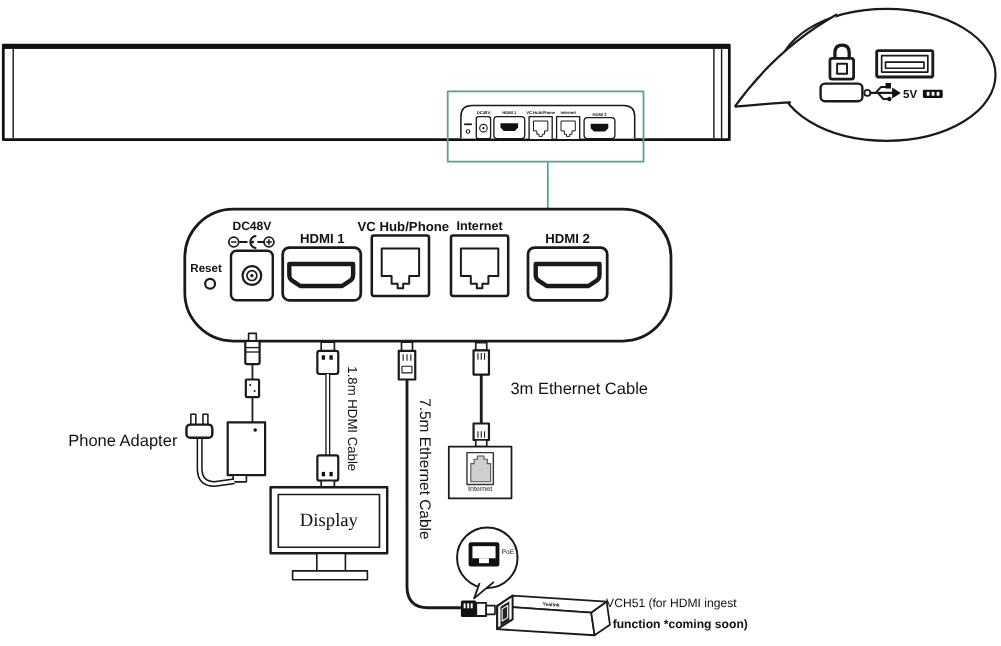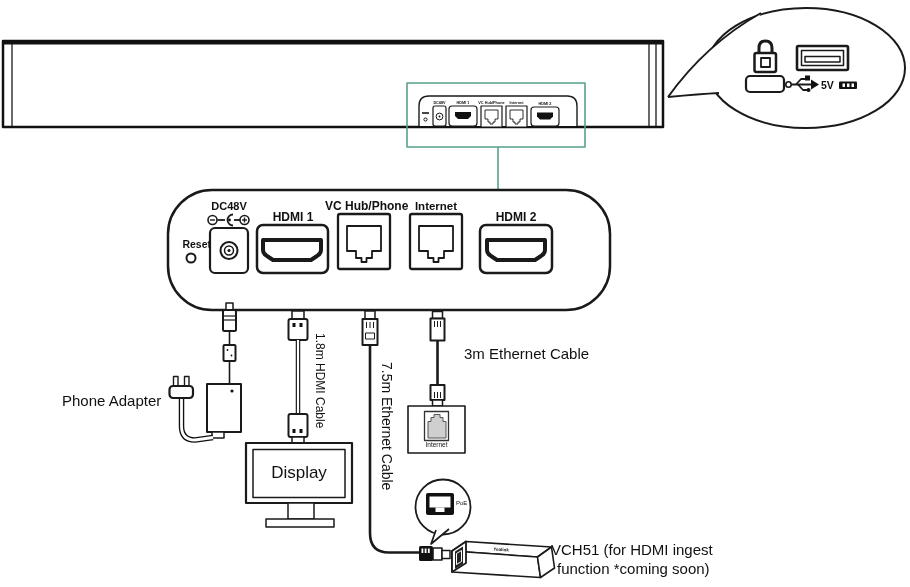--- a/index.html
+++ b/index.html
@@ -1,23 +1,23 @@
 <!DOCTYPE html>
 <html><head>
 <meta charset="utf-8">
 <style>
   html,body{margin:0;padding:0;background:#fff;}
   .stage{position:relative;width:910px;height:587px;background:#fff;
-         font-family:"Liberation Sans",sans-serif;color:#111;overflow:hidden;}
+         font-family:"Liberation Sans",sans-serif;color:#111;overflow:hidden;border-radius:25px;}
   .stage svg{position:absolute;left:0;top:0;}
   svg text{font-family:"Liberation Sans",sans-serif;fill:#111;}
   .lbl{position:absolute;white-space:nowrap;color:#111;}
   .b{font-weight:bold;}
   .vert{writing-mode:vertical-rl;text-orientation:sideways;}
-  .center{display:flex;align-items:center;justify-content:center;}
+  .center{display:flex;align-items:center;justify-content:center;font-family:Liberation Serif, serif;}
 </style>
 </head>
 <body>
 
 <div class="stage">
 
 <svg width="910" height="587" viewBox="0 0 910 587" stroke="#1a1a1a" fill="none" stroke-linejoin="round">
 
   <g>
     <rect x="3" y="41" width="660" height="86" fill="#fff" stroke="#111" stroke-width="2.5"></rect>
@@ -233,34 +233,34 @@
     <polygon points="452,551 466,541.5 551.5,547 537.5,557" fill="#fff"></polygon>
     <polygon points="452,551 537.5,557 540.5,577.5 452,572" fill="#fff"></polygon>
     <polygon points="537.5,557 551.5,547 554.5,568 540.5,577.5" fill="#fff"></polygon>
     <polygon points="452,551 466,541.5 466,563 452,572" fill="#fff" stroke-width="1.8"></polygon>
     <polygon points="455,551.5 463,546.5 463,564 455,569" fill="#222" stroke="none"></polygon>
     <polygon points="456.5,553.5 461.5,550.5 461.5,561.5 456.5,564.5" fill="none" stroke="#fff" stroke-width="1"></polygon>
     <text x="501" y="551" font-size="4.5" font-weight="bold" text-anchor="middle" fill="#555" stroke="none" transform="rotate(4,501,551)">Yealink</text>
   </g>
 </svg>
 
-<div class="lbl b" style="left:173px;top:238px;width:38px;text-align:right;font-size:10.5px;">Reset</div>
+<div class="lbl b" style="left:173px;top:238px;width:38px;text-align:left;font-size:10.5px;">Reset</div>
 <div class="lbl b" style="left:206px;top:200px;width:46px;text-align:center;font-size:11px;">DC48V</div>
 <div class="lbl b" style="left:262px;top:210px;width:62px;text-align:center;font-size:12px;">HDMI 1</div>
 <div class="lbl b" style="left:325px;top:199px;width:78px;text-align:center;font-size:12px;">VC Hub/Phone</div>
 <div class="lbl b" style="left:410px;top:200px;width:52px;text-align:center;font-size:11.5px;">Internet</div>
 <div class="lbl b" style="left:485px;top:210px;width:62px;text-align:center;font-size:12px;">HDMI 2</div>
 
 <div class="lbl" style="left:62px;top:392px;font-size:15px;">Phone Adapter</div>
 <div class="lbl vert" style="left:313px;top:333px;font-size:12px;">1.8m HDMI Cable</div>
 <div class="lbl vert" style="left:379px;top:362px;font-size:14px;">7.5m Ethernet Cable</div>
 <div class="lbl" style="left:464px;top:345px;font-size:15px;">3m Ethernet Cable</div>
 
 <div class="lbl center" style="left:253px;top:449px;width:92px;height:48px;font-size:17px;">Display</div>
 <div class="lbl" style="left:408px;top:441px;width:57px;text-align:center;font-size:6.5px;">Internet</div>
 <div class="lbl" style="left:456px;top:500px;font-size:6px;">PoE</div>
 
-<div class="lbl" style="left:551px;top:540px;font-size:15px;line-height:19px;">
+<div class="lbl" style="left:551px;top:540px;font-size:11px;line-height:19px;">
   <div>VCH51 (for HDMI ingest</div>
-  <div style="margin-left:6px;">function *coming soon)</div>
+  <div style="margin-left:6px;font-weight:bold;">function *coming soon)</div>
 </div>
 
 </div>
 
 </body></html>

